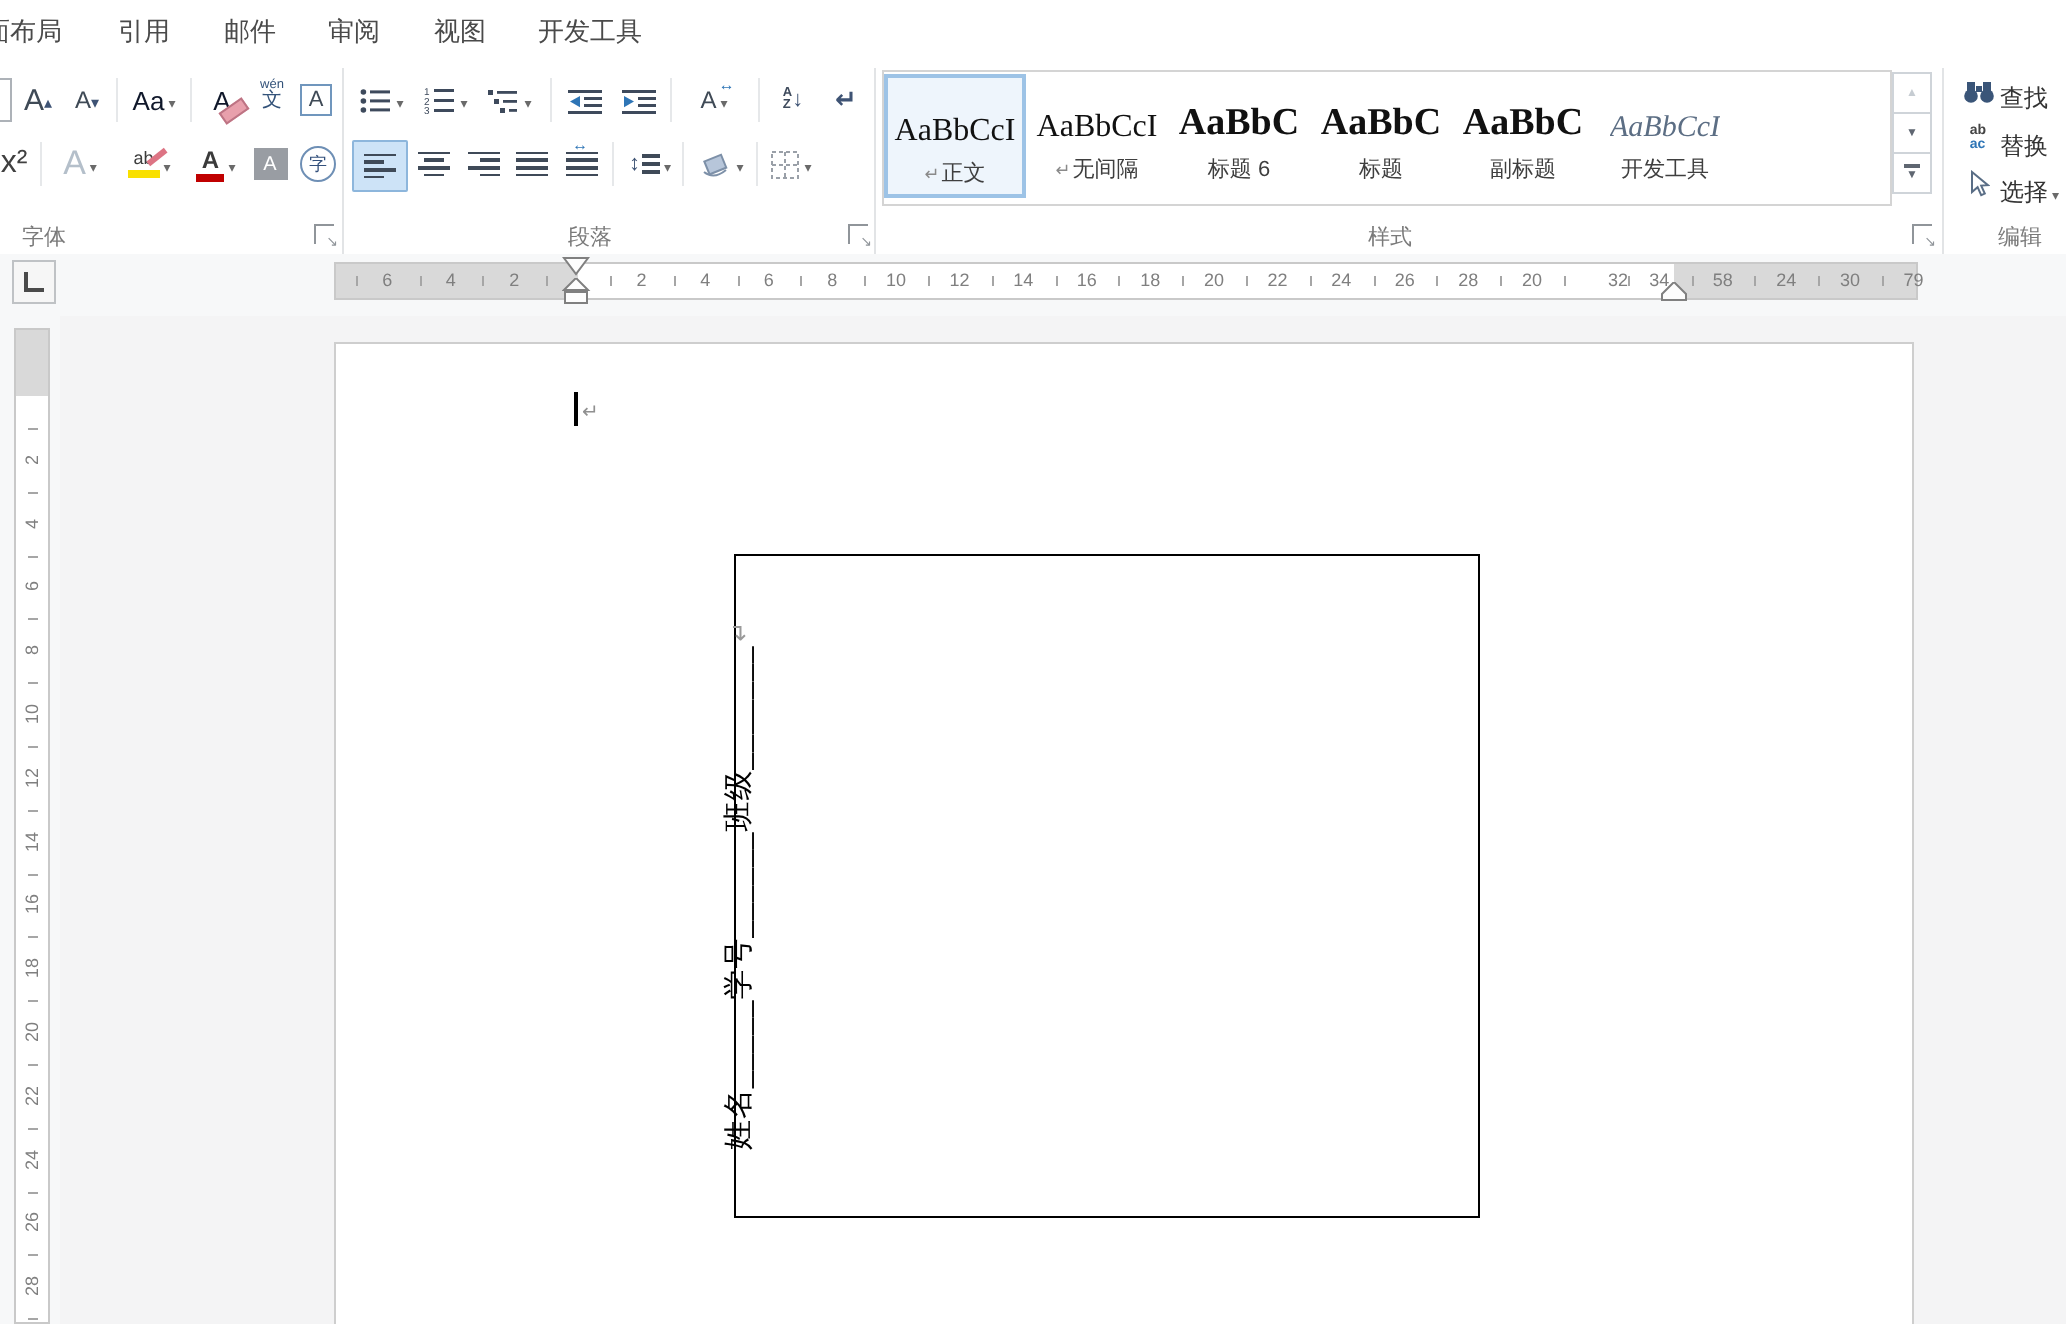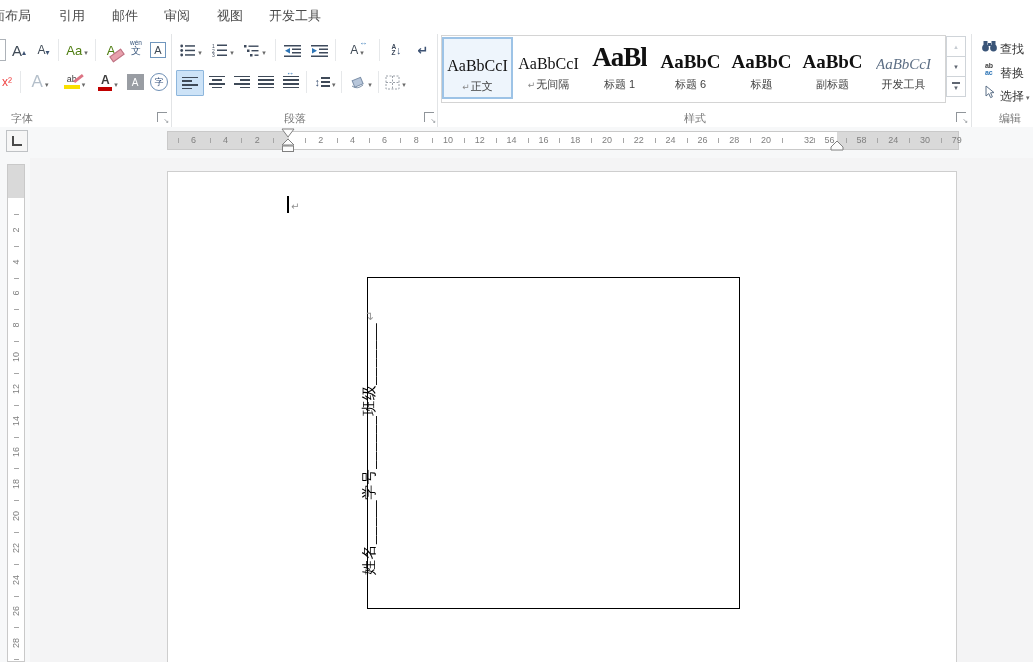--- a/index.html
+++ b/index.html
@@ -17,27 +17,27 @@
   .lnch{position:absolute;top:82px;width:9px;height:9px;border-top:1px solid #90959a;border-left:1px solid #90959a;}
   .lnch::after{content:"↘";position:absolute;right:-2px;bottom:-3px;font-size:7px;color:#90959a;}
   .btn{position:absolute;height:24px;display:flex;align-items:center;justify-content:center;cursor:default;}
   .btn.sel{background:#cde3f7;border:1px solid #8db6dc;border-radius:1px;}
   .cr::after{content:"▾";font-size:7px;color:#6a6a6a;margin-left:2px;}
   .wu::after{content:"▴";font-size:8px;color:#3e5374;}
   .wd::after{content:"▾";font-size:8px;color:#3e5374;}
   .combo-frag{position:absolute;background:#fff;border:1px solid #adb2b8;}
   .gA{font-size:15px;color:#3f4a56;}
   .sA{font-size:12px;color:#3f4a56;}
-  .caseA{font-size:13px;color:#4d7c0f;}
+  .caseA{font-size:13px;color:#0f172a;}
   .eraser{position:absolute;width:12px;height:5px;background:#e8a0ac;border:1px solid #bd7484;
           transform:rotate(-35deg);right:0px;bottom:3px;}
   .pycol{display:flex;flex-direction:column;align-items:center;line-height:1;color:#34537a;}
   .pycol .t{font-size:6.5px;} .pycol .b{font-size:10px;}
   .abox{font-size:11px;color:#3f4a56;border:1px solid #7096bd;padding:0 3px;line-height:14px;}
-  .sup2{font-size:12px;color:#ef4444;}
+  .sup2{font-size:16px;color:#404040;}
   .fxA{font-size:17px;color:#b4bfca;}
   .hlwrap,.fcwrap{display:flex;flex-direction:column;align-items:center;line-height:1;position:relative;}
   .hlab{font-size:9px;color:#3c3c3c;} .hlbar{width:16px;height:4px;background:#f9e000;margin-top:1px;}
   .pen{position:absolute;width:11px;height:3px;background:#dd7484;transform:rotate(-38deg);right:-4px;top:2px;}
   .fcA{font-size:12px;font-weight:bold;color:#3b3b3b;} .fcbar{width:14px;height:4px;background:#c00000;margin-top:1px;}
   .shbox{width:17px;height:16px;background:#999da3;color:#fff;font-size:10px;display:flex;align-items:center;justify-content:center;}
   .circ{width:16px;height:16px;border:1px solid #6e8fb5;border-radius:50%;color:#33507c;font-size:9px;
         display:flex;align-items:center;justify-content:center;}
   .bars{display:flex;flex-direction:column;width:16px;}
   .bars i{display:block;height:1.6px;background:#3f4a58;margin:1.1px 0;}
@@ -323,24 +323,20 @@
     <div class="gallery" id="style-items">
         <div class="style-item sel">
           <div class="prev body">AaBbCcI</div>
           <div class="sname"><span class="pmk">↵</span>正文</div>
         </div>
         <div class="style-item">
           <div class="prev body">AaBbCcI</div>
           <div class="sname"><span class="pmk">↵</span>无间隔</div>
         </div>
         <div class="style-item">
-          <div class="prev big">AaBl</div>
-          <div class="sname">标题 1</div>
-        </div>
-        <div class="style-item">
           <div class="prev mid">AaBbC</div>
           <div class="sname">标题 6</div>
         </div>
         <div class="style-item">
           <div class="prev mid">AaBbC</div>
           <div class="sname">标题</div>
         </div>
         <div class="style-item">
           <div class="prev mid">AaBbC</div>
           <div class="sname">副标题</div>
@@ -414,21 +410,21 @@
       <span class="hn" style="left: 343.6px;">14</span>
       <span class="hn" style="left: 375.4px;">16</span>
       <span class="hn" style="left: 407.2px;">18</span>
       <span class="hn" style="left: 439px;">20</span>
       <span class="hn" style="left: 470.8px;">22</span>
       <span class="hn" style="left: 502.6px;">24</span>
       <span class="hn" style="left: 534.4px;">26</span>
       <span class="hn" style="left: 566.2px;">28</span>
       <span class="hn" style="left: 598px;">20</span>
       <span class="hn" style="left: 641px;">32</span>
-      <span class="hn" style="left: 661.6px;">56</span>
+      <span class="hn" style="left: 661.6px;">34</span>
       <span class="hn" style="left: 693.4px;">58</span>
       <span class="hn" style="left: 725.2px;">24</span>
       <span class="hn" style="left: 757px;">30</span>
       <span class="hn" style="left: 788.8px;">79</span>
       <i class="tk" style="left: 136.9px;"></i>
       <i class="tk" style="left: 168.7px;"></i>
       <i class="tk" style="left: 200.5px;"></i>
       <i class="tk" style="left: 232.3px;"></i>
       <i class="tk" style="left: 264.1px;"></i>
       <i class="tk" style="left: 295.9px;"></i>

